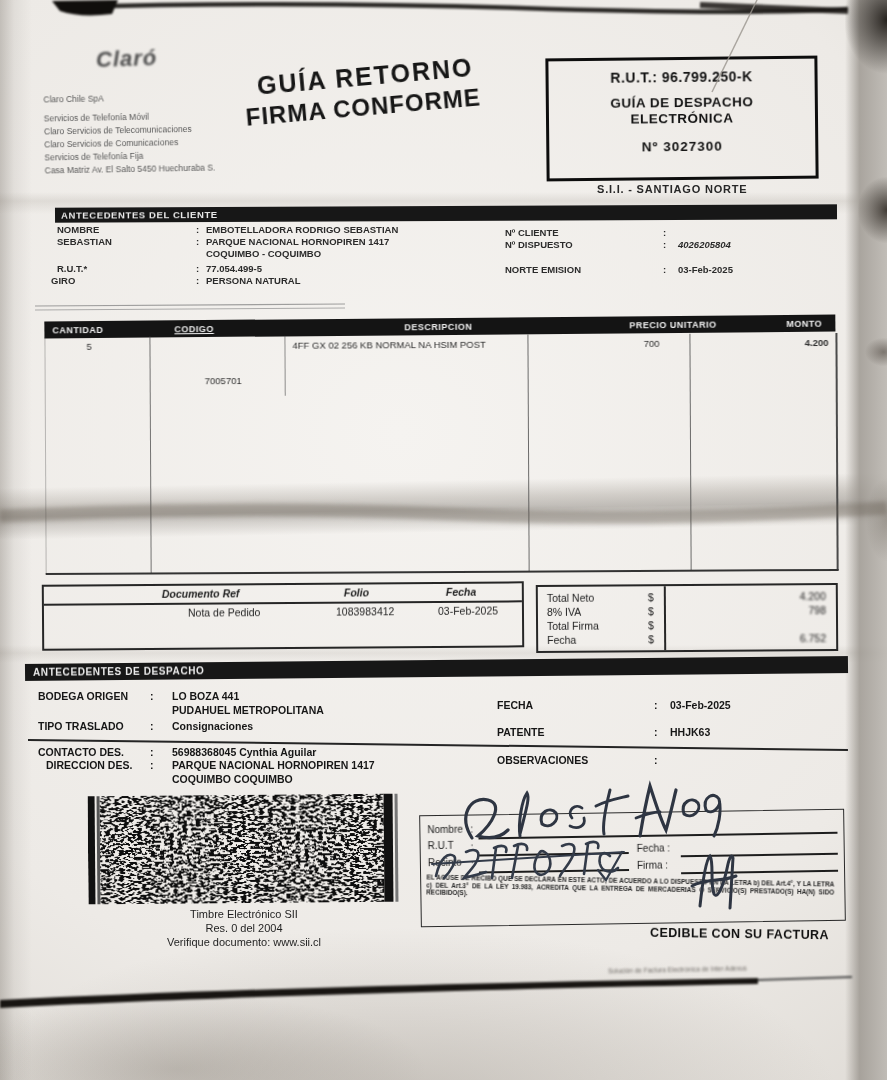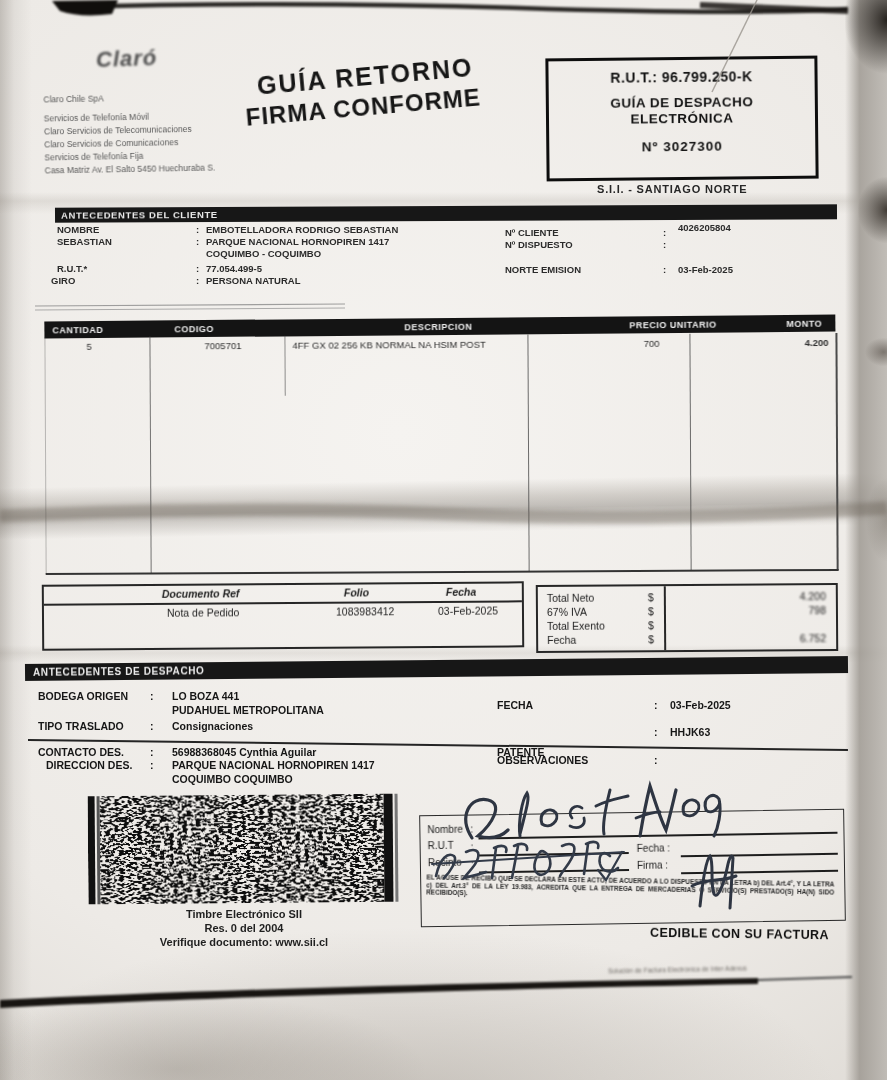--- a/index.html
+++ b/index.html
@@ -51,21 +51,21 @@
   .rh span{font-size:10.5px;font-weight:bold;font-style:italic;color:#1d1d1d;filter:blur(.35px);}
   .refrow span{font-size:10.5px;color:#242424;filter:blur(.5px);}
   .totbox{left:536px;top:584px;width:302px;height:68px;border:2px solid #262626;transform:rotate(-.4deg);box-sizing:border-box;}
   .totbox .sep{position:absolute;left:126px;top:0;bottom:0;width:1.5px;background:#262626;}
   .totbox span{position:absolute;font-size:10.5px;color:#202020;white-space:nowrap;filter:blur(.5px);}
   .totbox .val{right:10px;text-align:right;filter:blur(.85px);}
   
   .divider{left:28px;top:739px;width:820px;height:1.5px;background:#242424;transform:rotate(.7deg);transform-origin:left center;}
   
   .bc{left:88px;top:793px;width:312px;height:112px;transform:rotate(-.5deg);}
-  .bc-cap{position:absolute;left:88px;width:312px;text-align:center;font-size:11px;color:#1f1f1f;filter:blur(.5px);white-space:nowrap;font-weight:bold;}
+  .bc-cap{position:absolute;left:88px;width:312px;text-align:center;font-size:11px;color:#1f1f1f;filter:blur(.5px);white-space:nowrap;}
   
   .recibo{left:420px;top:812px;width:425px;height:112px;border:1.5px solid #2a2a2a;transform:rotate(-.9deg);box-sizing:border-box;}
   .recibo .lab{position:absolute;font-size:10px;color:#1c1c1c;filter:blur(.35px);white-space:nowrap;}
   .recibo .ln{position:absolute;height:1.6px;background:#1d1d1d;}
   .legal{position:absolute;left:5px;top:64px;width:408px;font-size:6.4px;line-height:7.6px;color:#2a2a2a;
          filter:blur(.35px);transform:rotate(1.9deg);font-weight:bold;text-align:justify;}
   .cedible{left:650px;top:927px;font-size:12.5px;font-weight:bold;color:#101010;letter-spacing:.4px;filter:blur(.35px);transform:rotate(.8deg);white-space:nowrap;}
   .provider{left:608px;top:966px;font-size:6.5px;color:#6e6a66;filter:blur(.8px);transform:rotate(-1.2deg);white-space:nowrap;}
   
   .rband{left:845px;top:0;width:42px;height:1080px;
@@ -120,69 +120,69 @@
   <span class="f" style="left:57px;top:263px;">R.U.T.*</span>
   <span class="f" style="left:196px;top:263px;">:</span>
   <span class="f" style="left:206px;top:263px;">77.054.499-5</span>
   <span class="f" style="left:51px;top:275px;">GIRO</span>
   <span class="f" style="left:196px;top:275px;">:</span>
   <span class="f" style="left:206px;top:275px;">PERSONA NATURAL</span>
   <span class="f" style="left:505px;top:227px;">Nº CLIENTE</span>
   <span class="f" style="left:663px;top:227px;">:</span>
   <span class="f" style="left:505px;top:239px;">Nº DISPUESTO</span>
   <span class="f" style="left:663px;top:239px;">:</span>
-  <span class="f blur11" style="left:678px;top:222px;">4026205804</span>
+  <span class="f blur11" style="left:678px;top:239px;font-style:italic;">4026205804</span>
   <span class="f" style="left:505px;top:264px;">NORTE EMISION</span>
   <span class="f" style="left:663px;top:264px;">:</span>
   <span class="f blur8" style="left:678px;top:264px;">03-Feb-2025</span>
 
   <div class="abs items">
     <div class="hdr">
       <span style="left:8px;">CANTIDAD</span>
-      <span style="left:130px;">CODIGO</span>
+      <span style="left:130px;text-decoration:underline;">CODIGO</span>
       <span style="left:360px;">DESCRIPCION</span>
       <span style="left:585px;">PRECIO UNITARIO</span>
       <span style="left:742px;">MONTO</span>
     </div>
     <div class="vline" style="left:105px;top:19px;height:237px;opacity:.75;"></div>
     <div class="vline" style="left:240px;top:19px;height:60px;opacity:.6;"></div>
     <div class="vline" style="left:483px;top:19px;height:237px;opacity:.8;"></div>
     <div class="vline" style="left:645px;top:19px;height:237px;opacity:.8;"></div>
     <div class="vline" style="left:791px;top:19px;height:237px;width:1.5px;"></div>
     <div class="vline" style="left:0;top:19px;height:237px;opacity:.35;"></div>
     <div style="position:absolute;left:0;top:255px;width:793px;height:1.5px;background:#333;"></div>
     <span class="cell" style="left:42px;">5</span>
-    <span class="cell" style="left:160px;">7005701</span>
+    <span class="cell" style="left:160px;margin-top:35px;">7005701</span>
     <span class="cell" style="left:248px;">4FF GX 02 256 KB NORMAL NA HSIM POST</span>
     <span class="cell blur8" style="left:555px;width:60px;text-align:right;">700</span>
     <span class="cell blur8 b" style="left:722px;width:62px;text-align:right;">4.200</span>
   </div>
 
   <div class="abs refbox">
     <div class="rh">
       <span style="left:118px;top:1px;">Documento Ref</span>
       <span style="left:300px;top:1px;">Folio</span>
       <span style="left:402px;top:1px;">Fecha</span>
     </div>
     <div class="refrow">
-      <span style="left:123px;top:21px;">Nota de Pedido</span>
+      <span style="left:144px;top:21px;">Nota de Pedido</span>
       <span style="left:292px;top:21px;">1083983412</span>
       <span style="left:394px;top:21px;">03-Feb-2025</span>
     </div>
   </div>
 
   <div class="abs totbox">
     <div class="sep"></div>
     <span style="left:9px;top:5px;">Total Neto</span>
     <span style="left:110px;top:5px;">$</span>
     <span class="val" style="top:5px;">4.200</span>
-    <span style="left:9px;top:19px;">67% IVA</span>
+    <span style="left:9px;top:19px;">8% IVA</span>
     <span style="left:110px;top:19px;">$</span>
     <span class="val" style="top:19px;">798</span>
-    <span style="left:9px;top:33px;">Total Exento</span>
+    <span style="left:9px;top:33px;">Total Firma</span>
     <span style="left:110px;top:33px;">$</span>
     <span class="val" style="top:33px;"></span>
     <span style="left:9px;top:47px;">Fecha</span>
     <span style="left:110px;top:47px;">$</span>
     <span class="val" style="top:47px;">6.752</span>
   </div>
 
   <div class="abs bar bar-despacho">ANTECEDENTES DE DESPACHO</div>
   <span class="d" style="left:38px;top:690px;">BODEGA ORIGEN</span>
   <span class="d" style="left:150px;top:690px;">:</span>
@@ -195,21 +195,21 @@
   <span class="d" style="left:38px;top:746px;">CONTACTO DES.</span>
   <span class="d" style="left:150px;top:746px;">:</span>
   <span class="d" style="left:172px;top:746px;">56988368045 Cynthia Aguilar</span>
   <span class="d" style="left:38px;top:759px;margin-left:8px;">DIRECCION DES.</span>
   <span class="d" style="left:150px;top:759px;">:</span>
   <span class="d" style="left:172px;top:759px;">PARQUE NACIONAL HORNOPIREN 1417</span>
   <span class="d" style="left:172px;top:773px;">COQUIMBO  COQUIMBO</span>
   <span class="d" style="left:497px;top:699px;">FECHA</span>
   <span class="d" style="left:654px;top:699px;">:</span>
   <span class="d blur8" style="left:670px;top:699px;">03-Feb-2025</span>
-  <span class="d" style="left:497px;top:746px;">PATENTE</span>
+  <span class="d" style="left:497px;top:726px;">PATENTE</span>
   <span class="d" style="left:654px;top:726px;">:</span>
   <span class="d blur6" style="left:670px;top:726px;">HHJK63</span>
   <span class="d" style="left:497px;top:754px;">OBSERVACIONES</span>
   <span class="d" style="left:654px;top:754px;">:</span>
 
   <div class="abs bc">
     <svg width="312" height="112" xmlns="http://www.w3.org/2000/svg">
       <defs>
         <filter id="bcn" x="-5%" y="-5%" width="110%" height="110%">
           <feTurbulence type="fractalNoise" baseFrequency="0.22 0.42" numOctaves="2" seed="11" stitchTiles="stitch" result="n"></feTurbulence>

